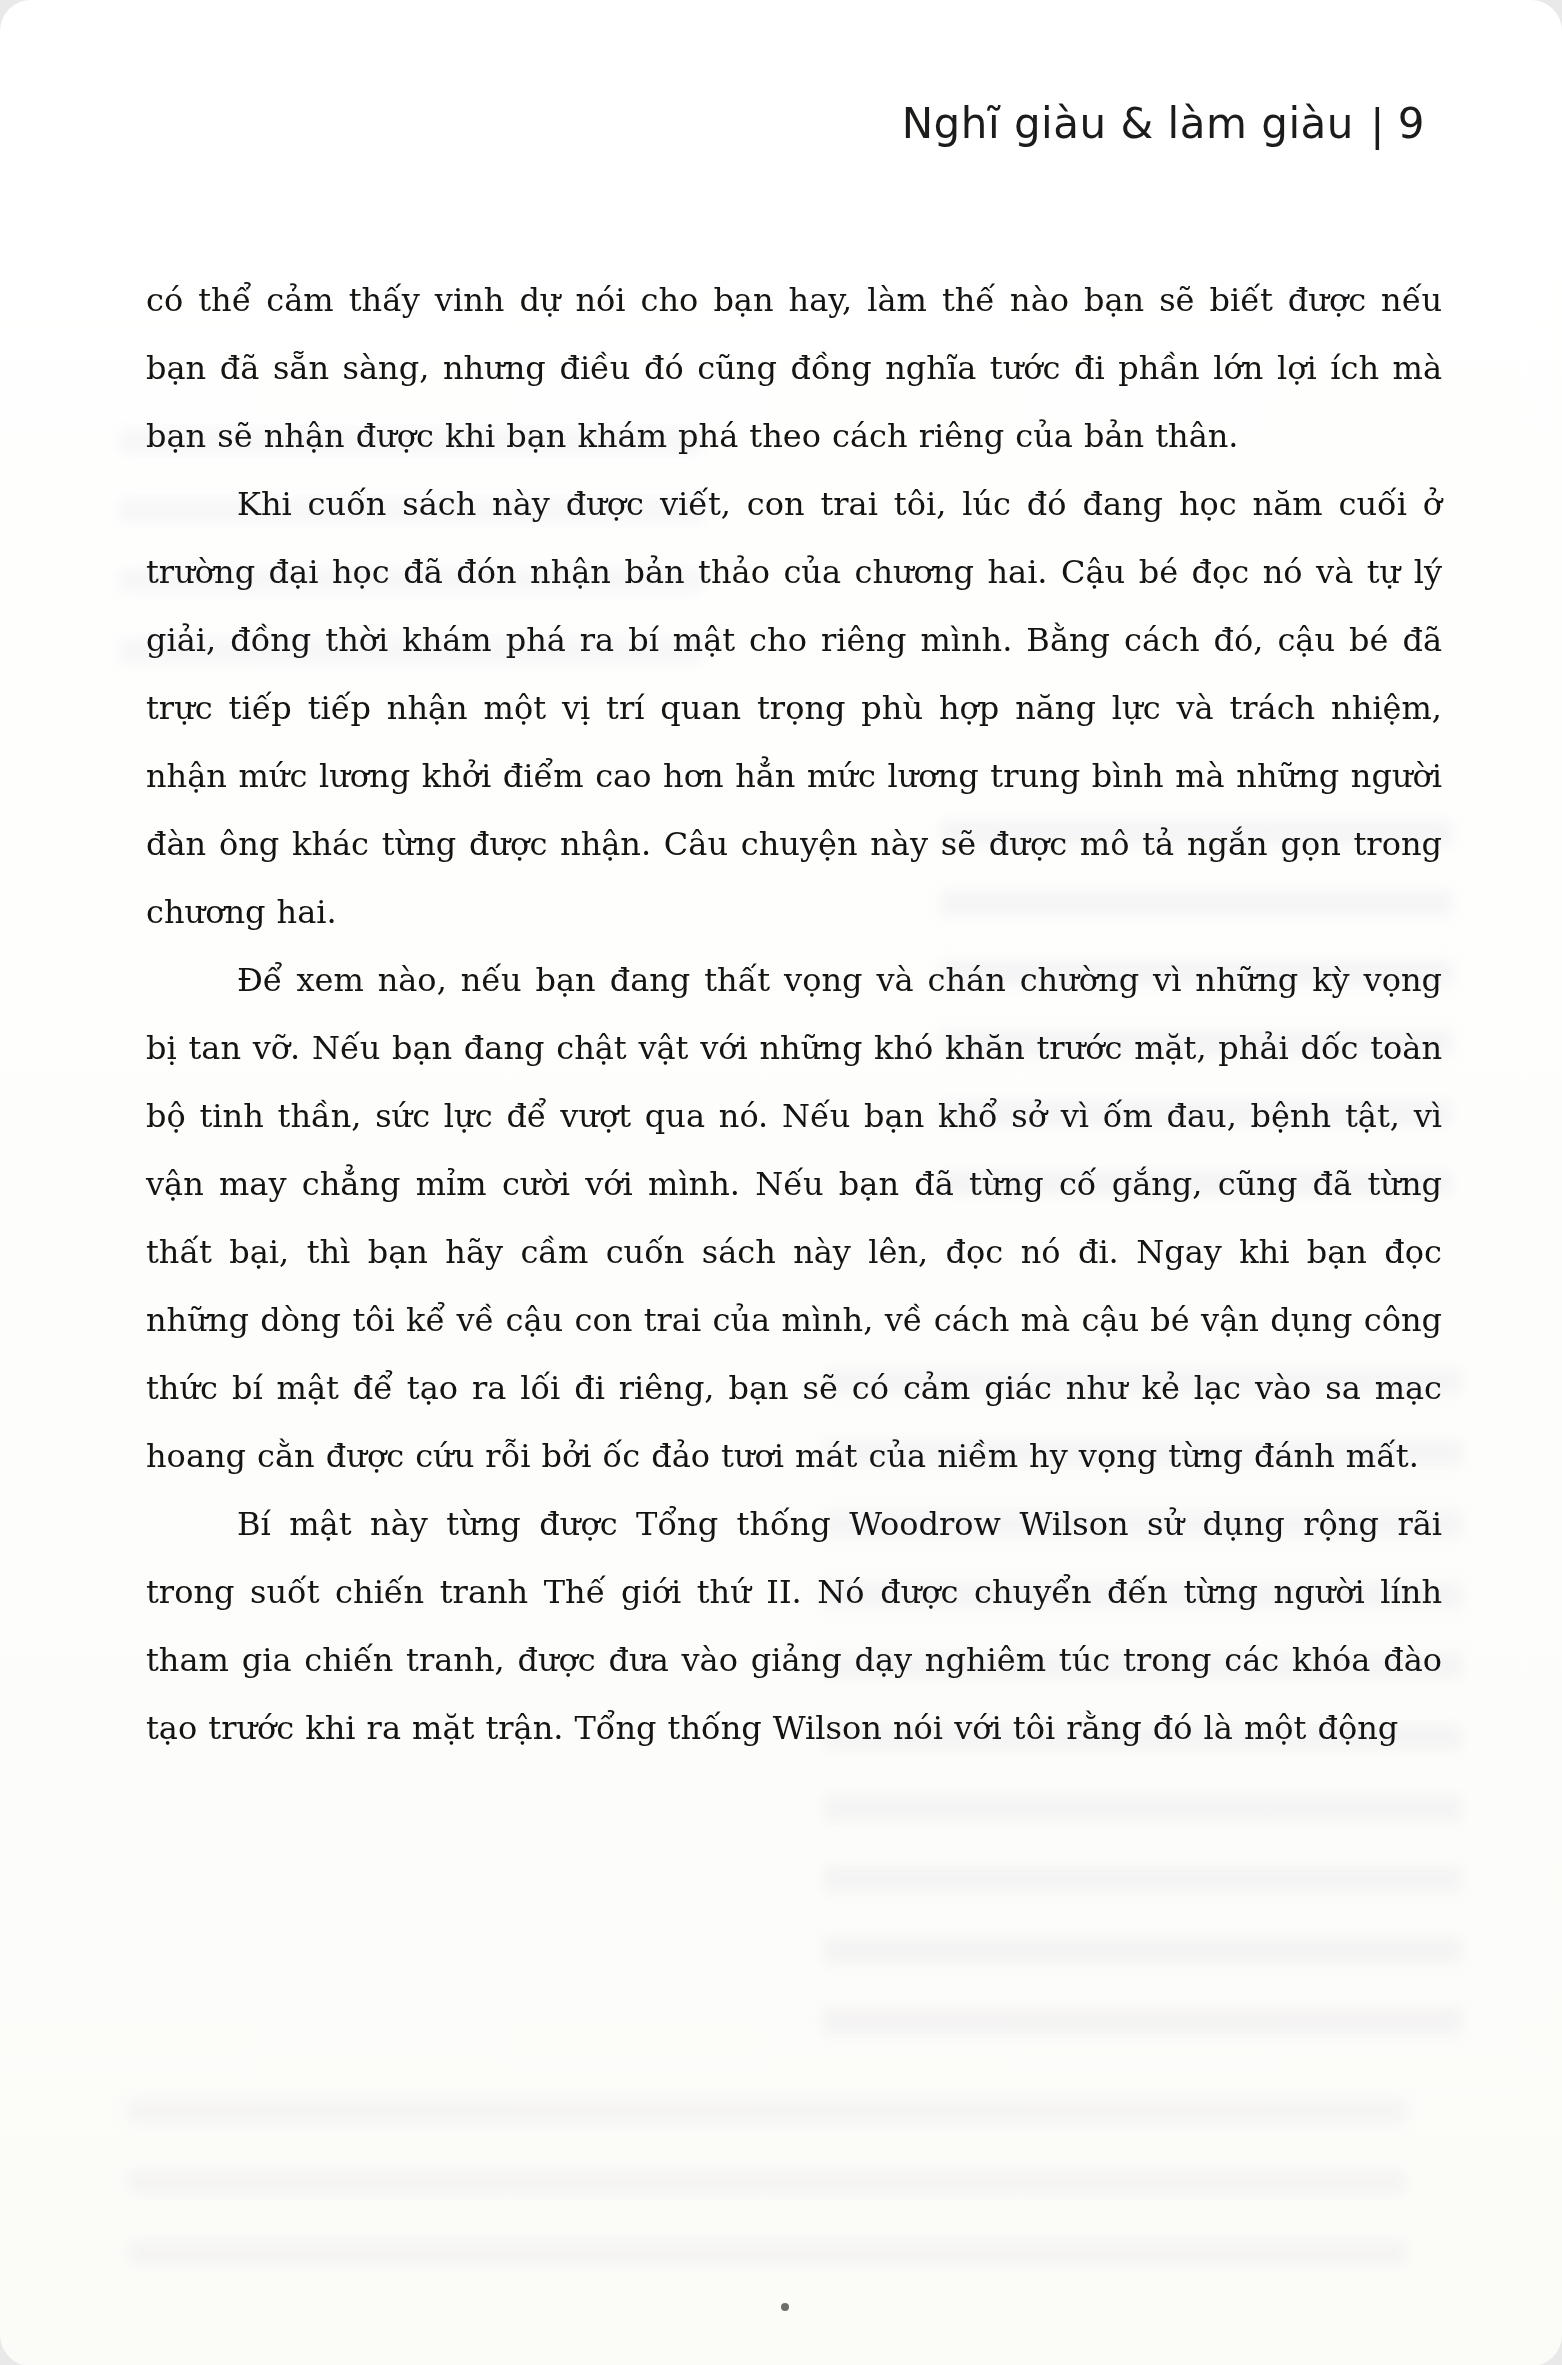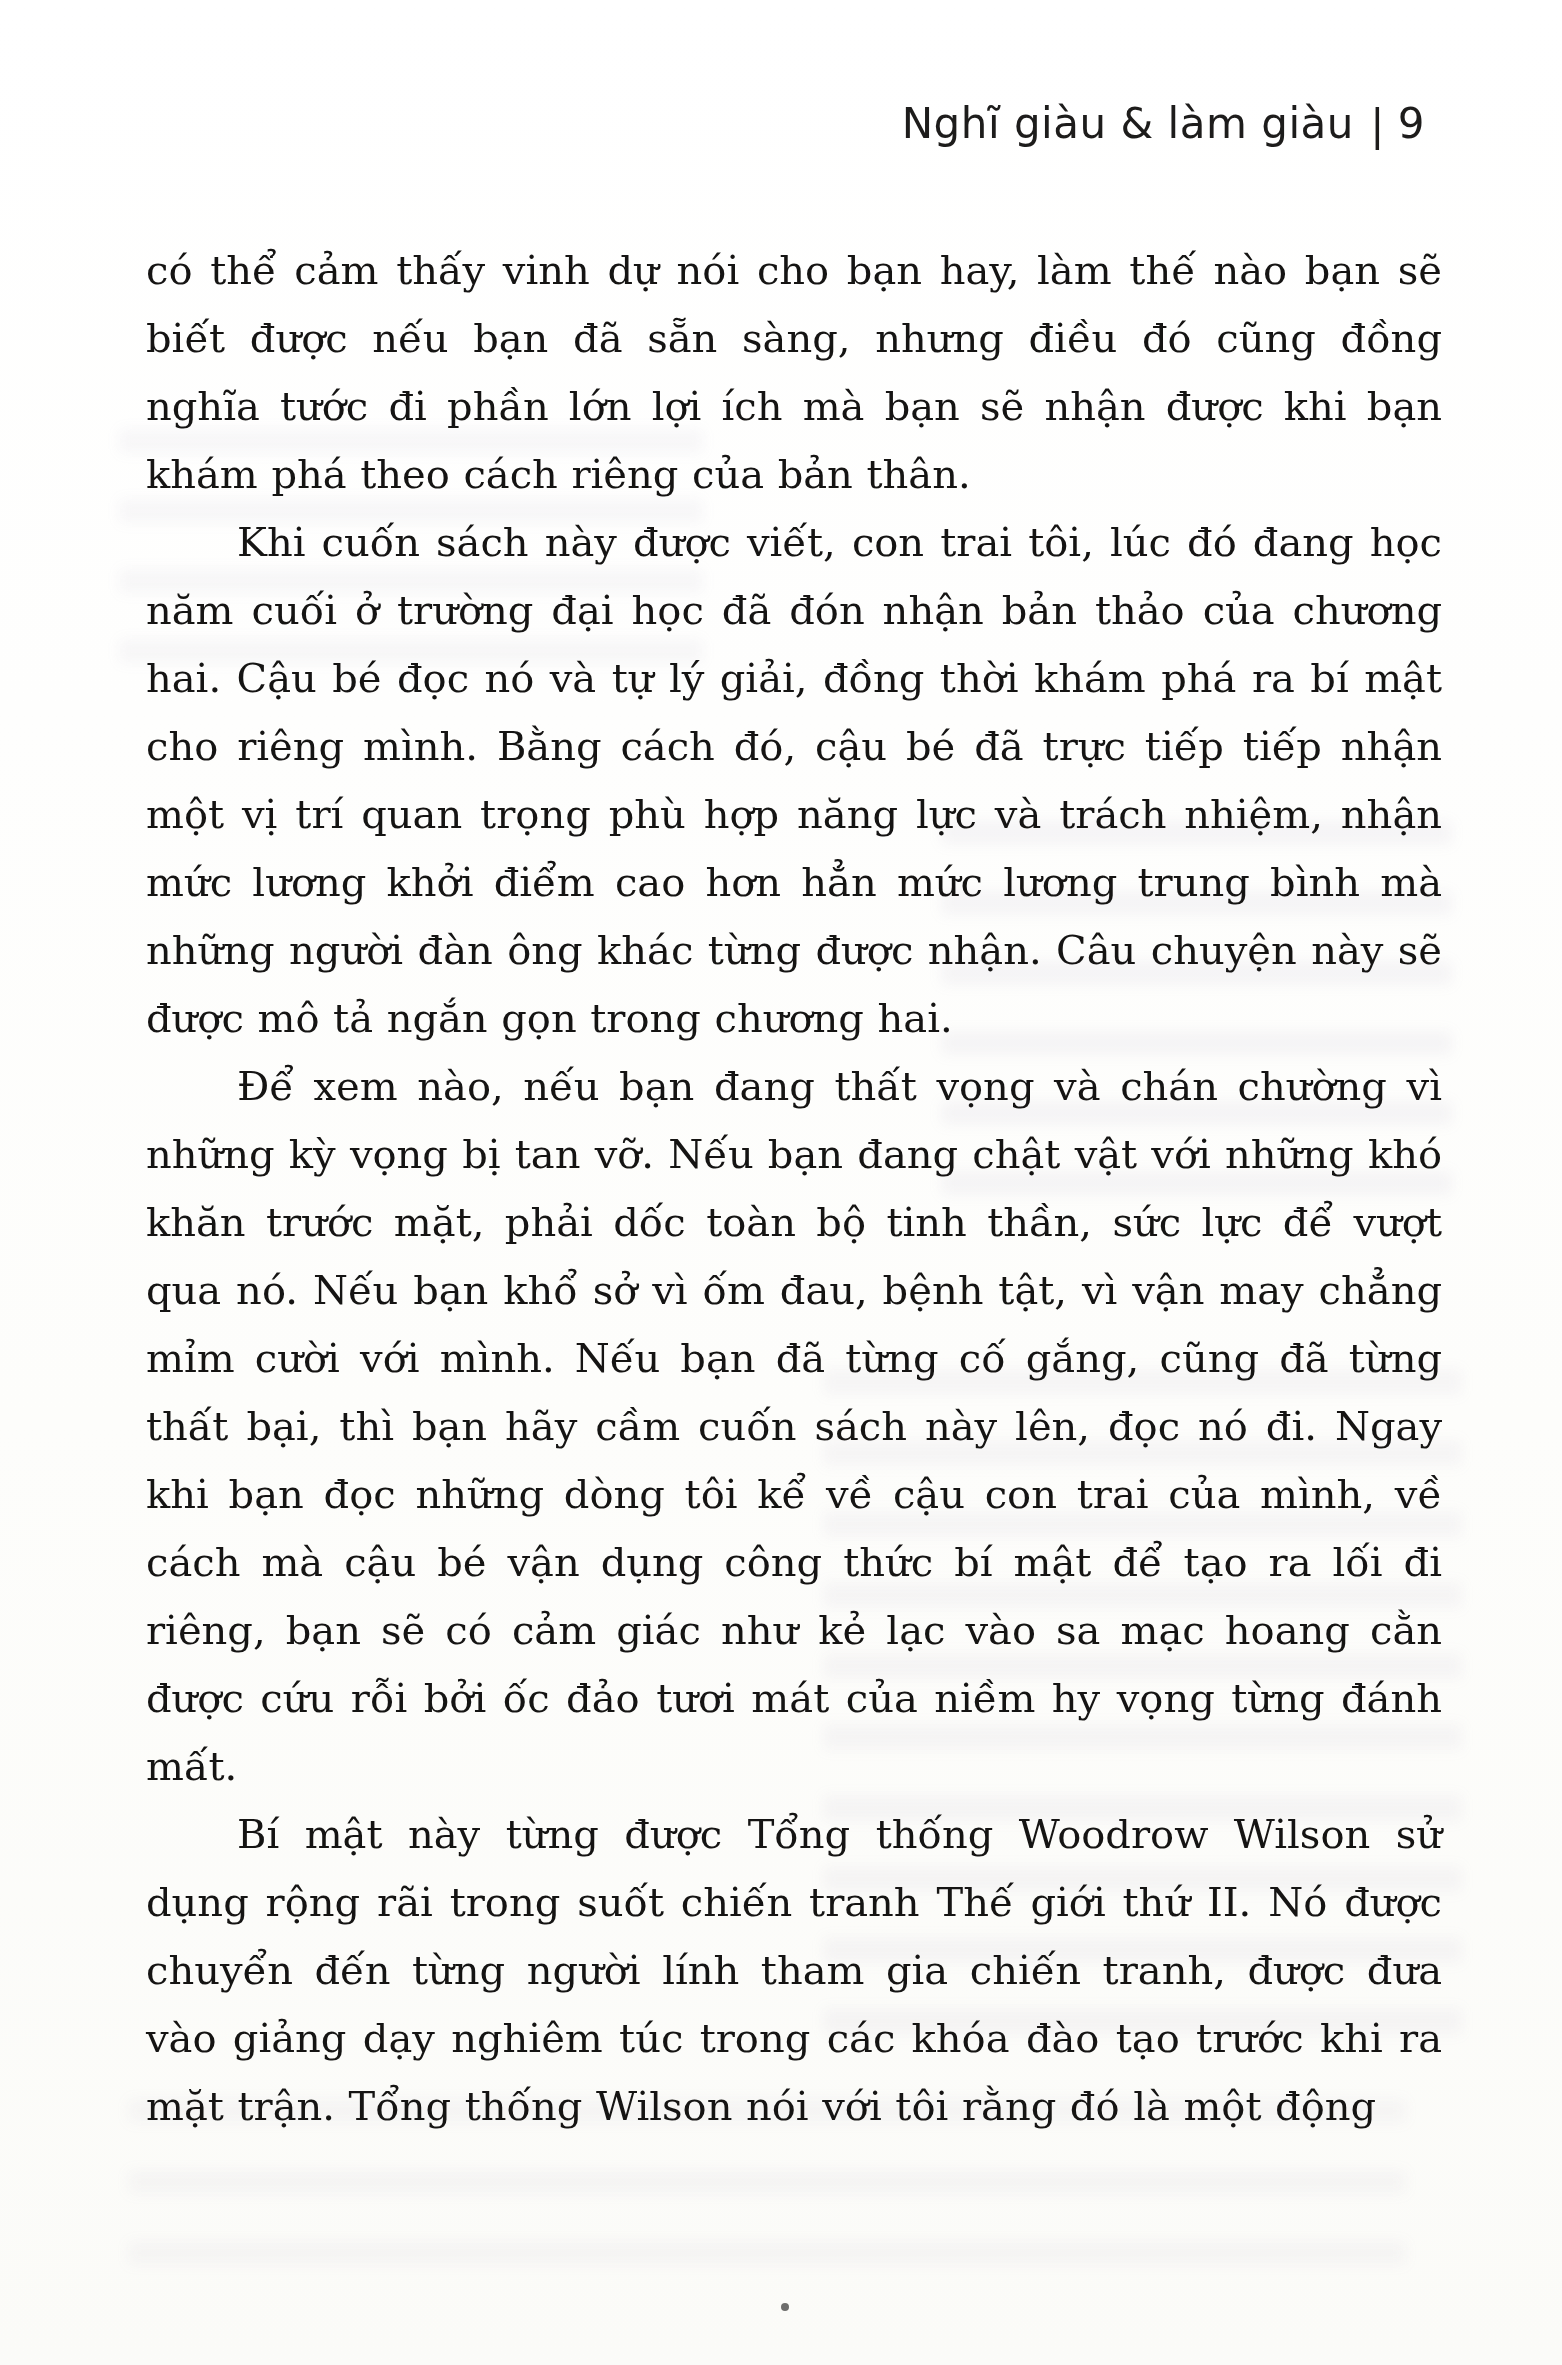--- a/index.html
+++ b/index.html
@@ -10,20 +10,21 @@
   .page {
     position: relative;
     width: 1562px;
     height: 2366px;
     margin: 0 auto;
     background: linear-gradient(180deg, #ffffff 0%, #fdfdfb 60%, #fbfbf8 100%);
     overflow: hidden;
     font-family: "DejaVu Serif", "Liberation Serif", serif;
     color: #151413;
     box-sizing: border-box;
+    border-radius: 31px;
   }
 
   
   .bleed {
     position: absolute;
     pointer-events: none;
     filter: blur(6.4px);
     opacity: 0.55;
   }
   .bleed-1 {
@@ -71,23 +72,23 @@
   }
   .running-head .sep {
     display: inline-block;
     margin: 0 12.8px 0 16.4px;
     transform: translateY(1.8px);
   }
 
   .body-text {
     position: relative;
     z-index: 2;
-    margin-top: 88px;
+    margin-top: 118px;
     padding: 0 120px 0 146px;
-    font-size: 40px;
+    font-size: 32px;
     line-height: 68px;
     text-align: justify;
   }
   .para {
     margin: 0;
     text-indent: 91px;
     word-spacing: 0.9px;
   }
   .para.no-indent {
     text-indent: 0;

